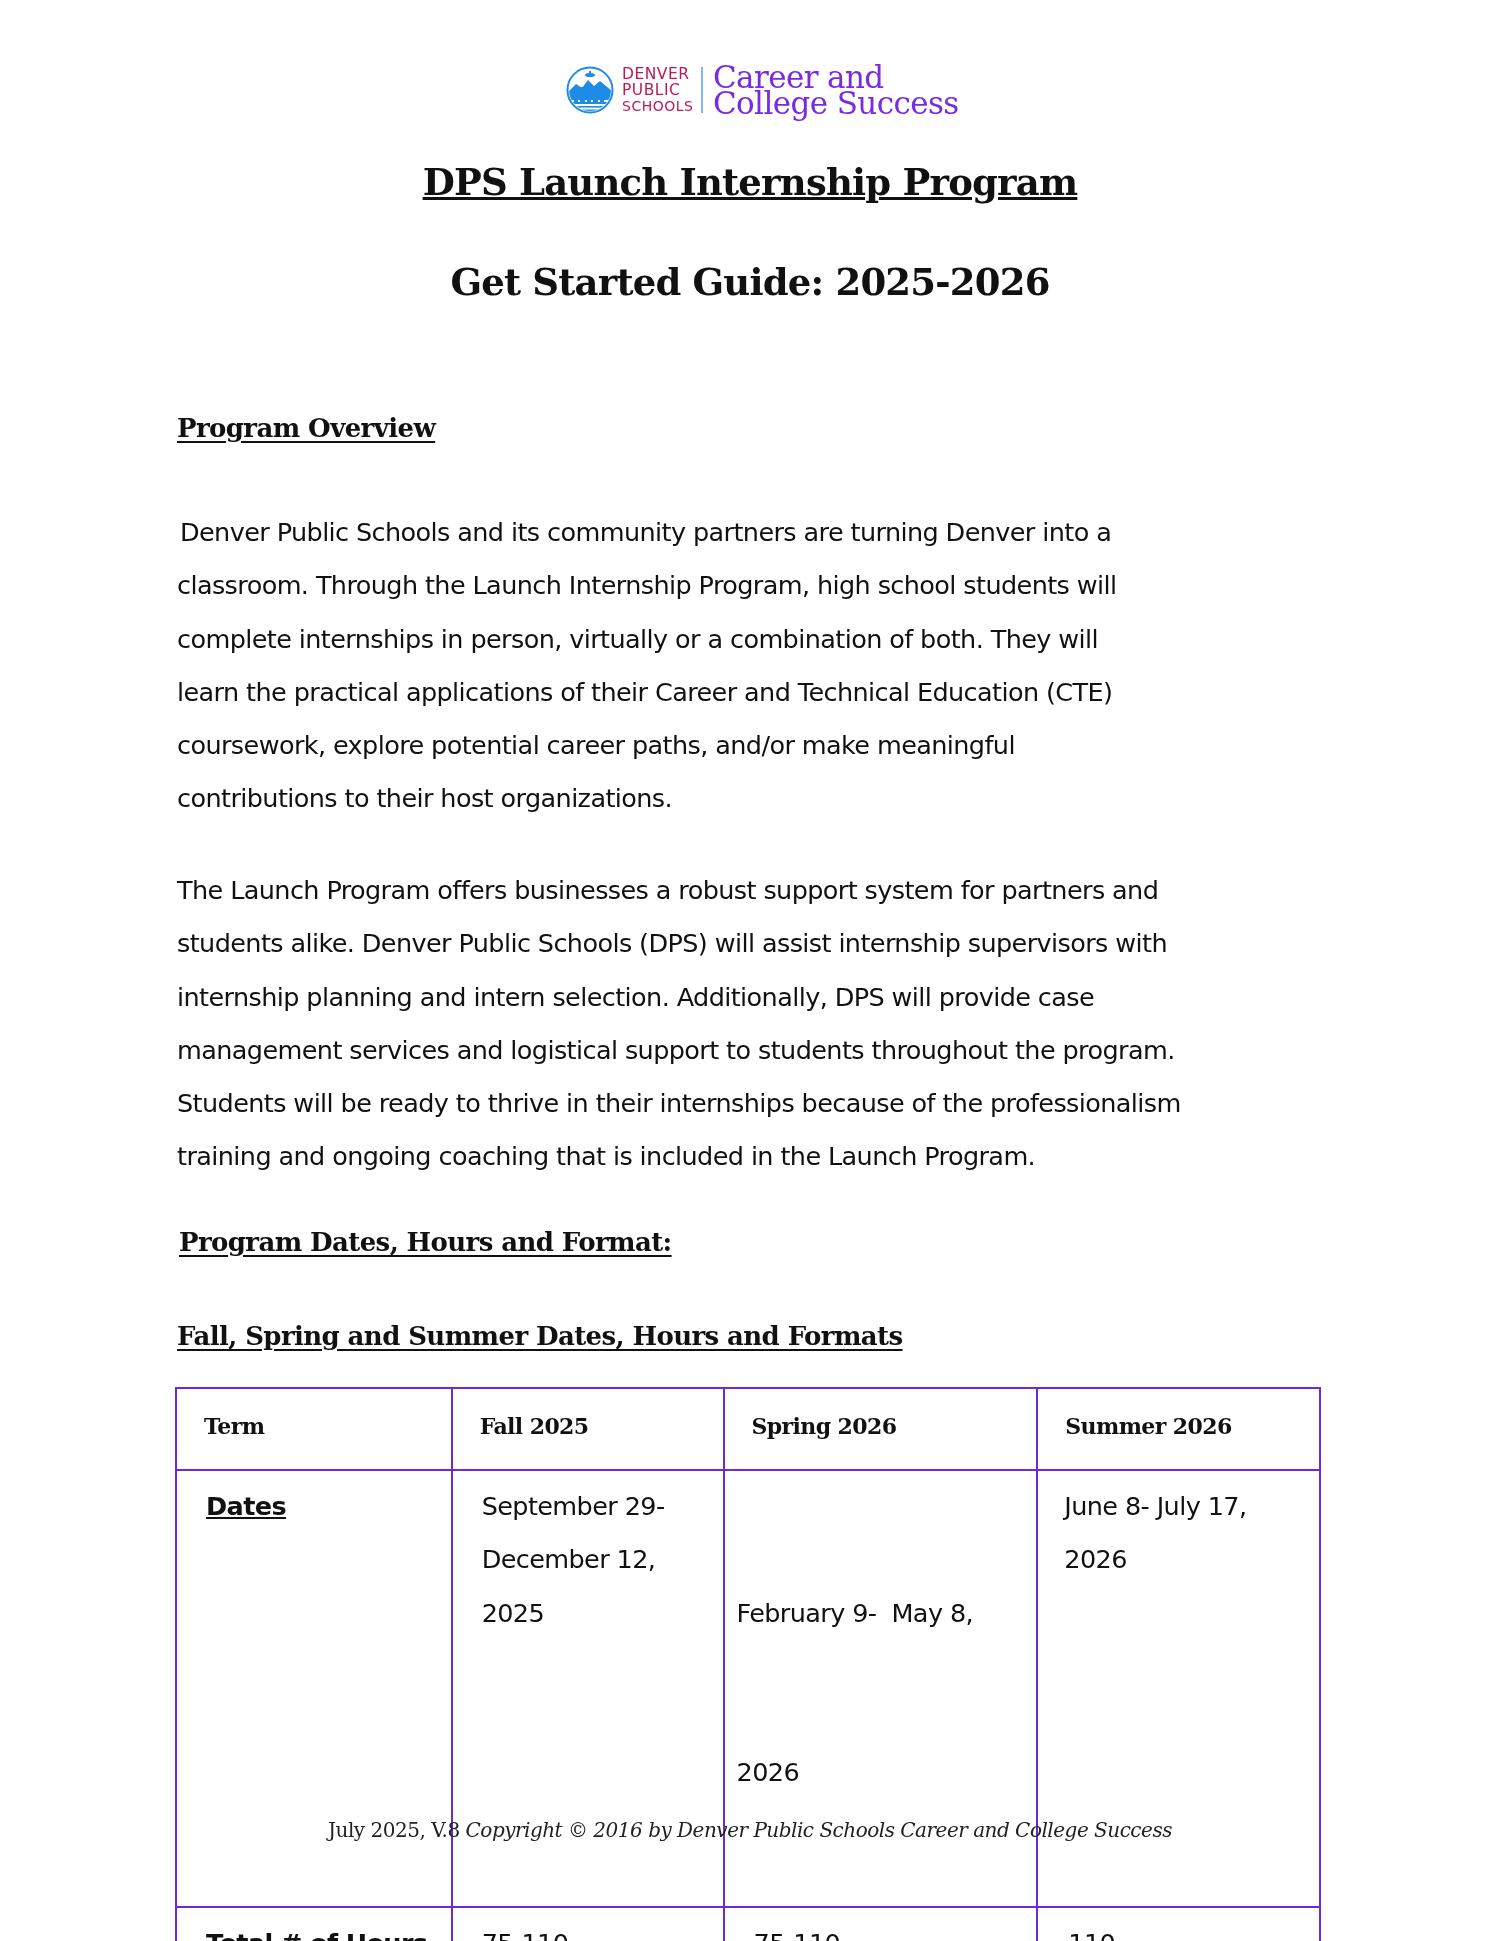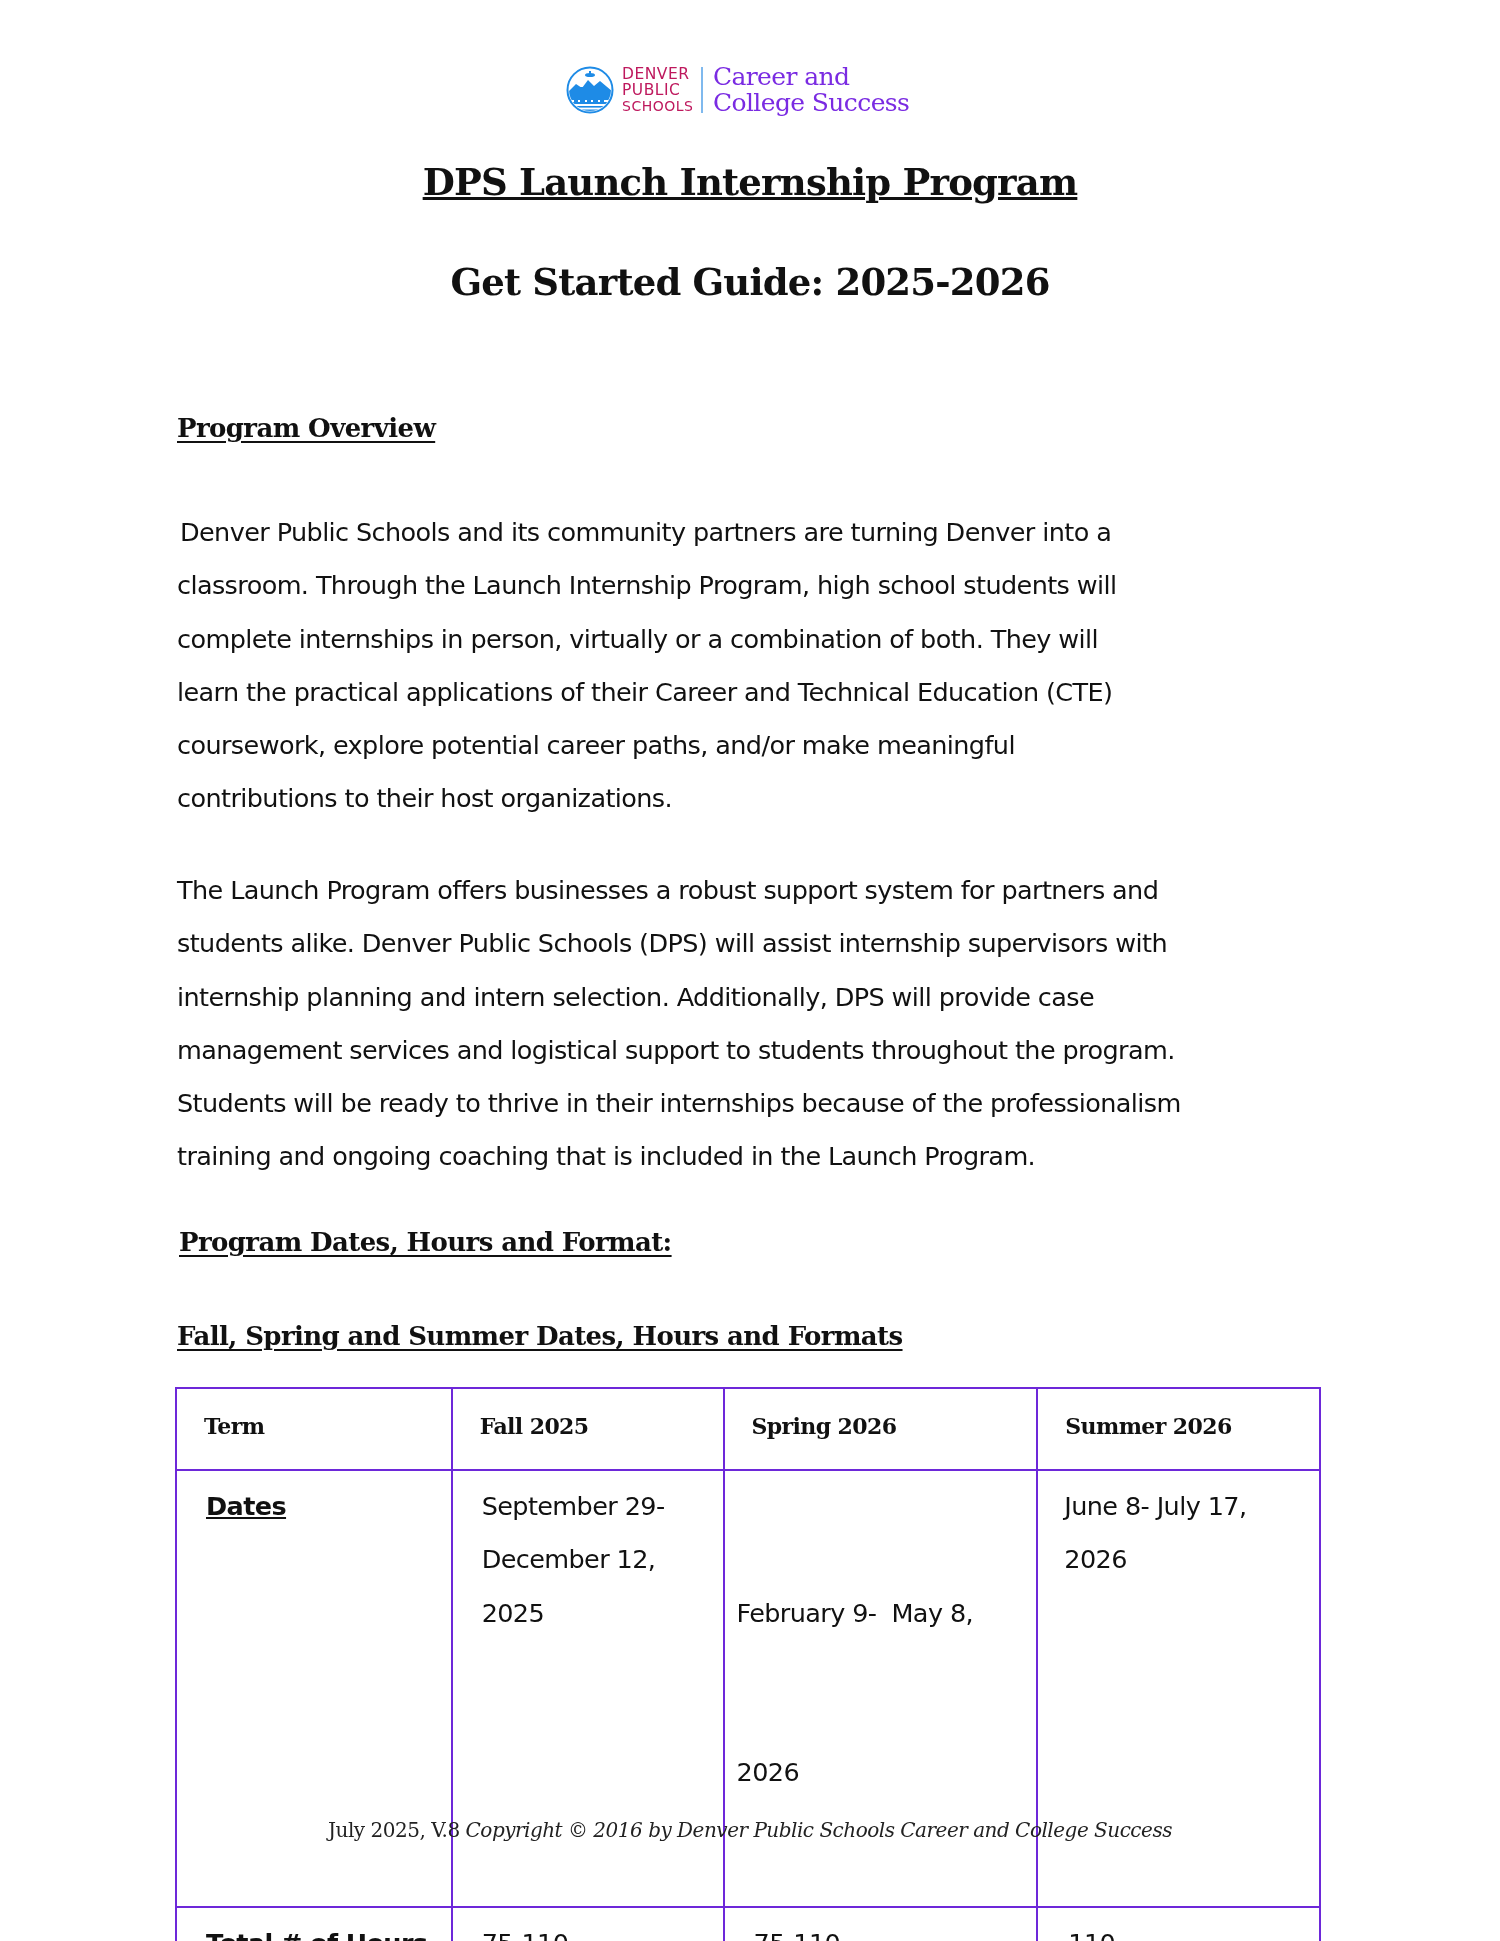--- a/index.html
+++ b/index.html
@@ -5,21 +5,21 @@
   html, body { margin: 0; padding: 0; background: #ffffff; }
   body { width: 1500px; height: 1941px; position: relative; overflow: hidden; color: #111; }
 
   
   .logo { position: absolute; left: 566px; top: 63px; height: 54px; display: flex; align-items: center; }
   .logo-emblem { width: 48px; height: 48px; }
   .logo-dps { margin-left: 8px; display: flex; flex-direction: column; font-family: "DejaVu Sans", sans-serif; color: #be185d; line-height: 16px; letter-spacing: 0.5px; }
   .logo-dps span { font-size: 15.5px; }
   .logo-dps .l3 { font-size: 14px; }
   .logo-divider { width: 1.5px; height: 46px; background: #7fb9ee; margin: 0 10px 0 8px; }
-  .logo-ccs { display: flex; flex-direction: column; font-family: "DejaVu Serif", serif; color: #7a2be2; font-size: 25px; line-height: 26px; letter-spacing: -0.6px; }
+  .logo-ccs { display: flex; flex-direction: column; font-family: "DejaVu Serif", serif; color: #7a2be2; font-size: 31px; line-height: 26px; letter-spacing: -0.6px; }
 
   .title { position: absolute; left: 0; width: 1500px; text-align: center; font-family: "DejaVu Serif", serif; font-weight: bold; font-size: 37px; letter-spacing: -0.8px; margin: 0; }
   .title-1 { top: 160px; text-decoration: underline; }
   .title-2 { top: 260px; }
 
   .h-section { position: absolute; left: 177px; font-family: "DejaVu Serif", serif; font-weight: bold; font-size: 26px; letter-spacing: -0.6px; text-decoration: underline; text-decoration-thickness: 2px; text-underline-offset: 4px; margin: 0; white-space: nowrap; }
   .h-overview { top: 413px; }
   .h-dates { top: 1227px; left: 179px; }
   .h-terms { top: 1321px; }
 

